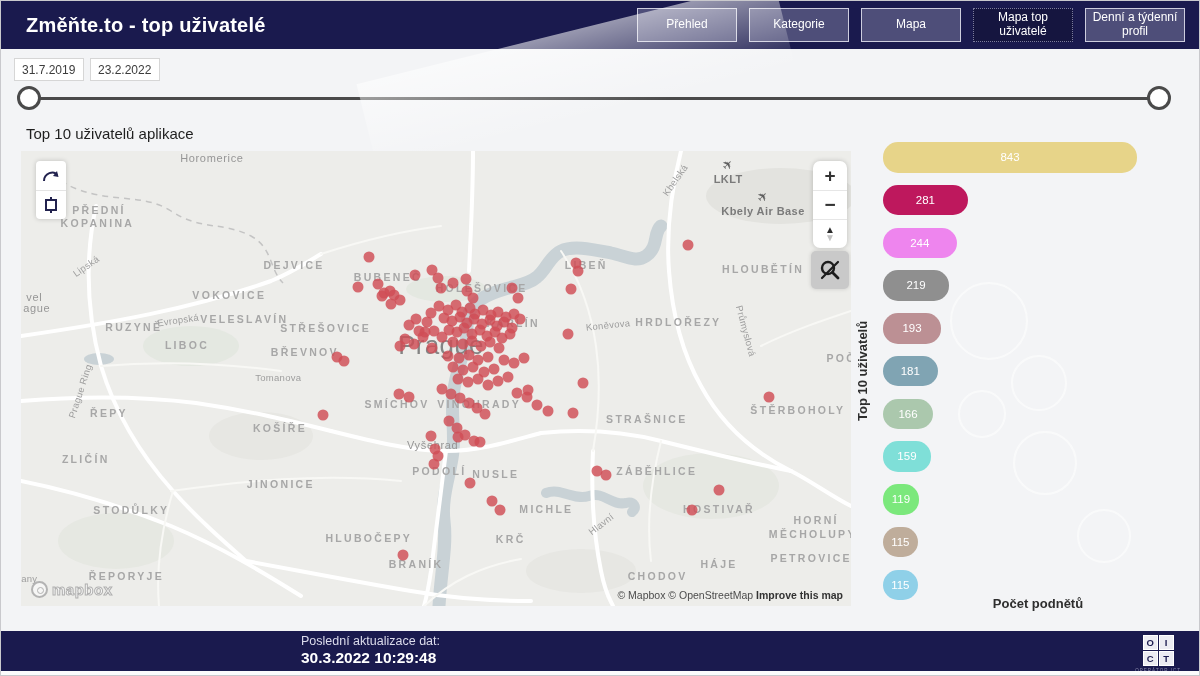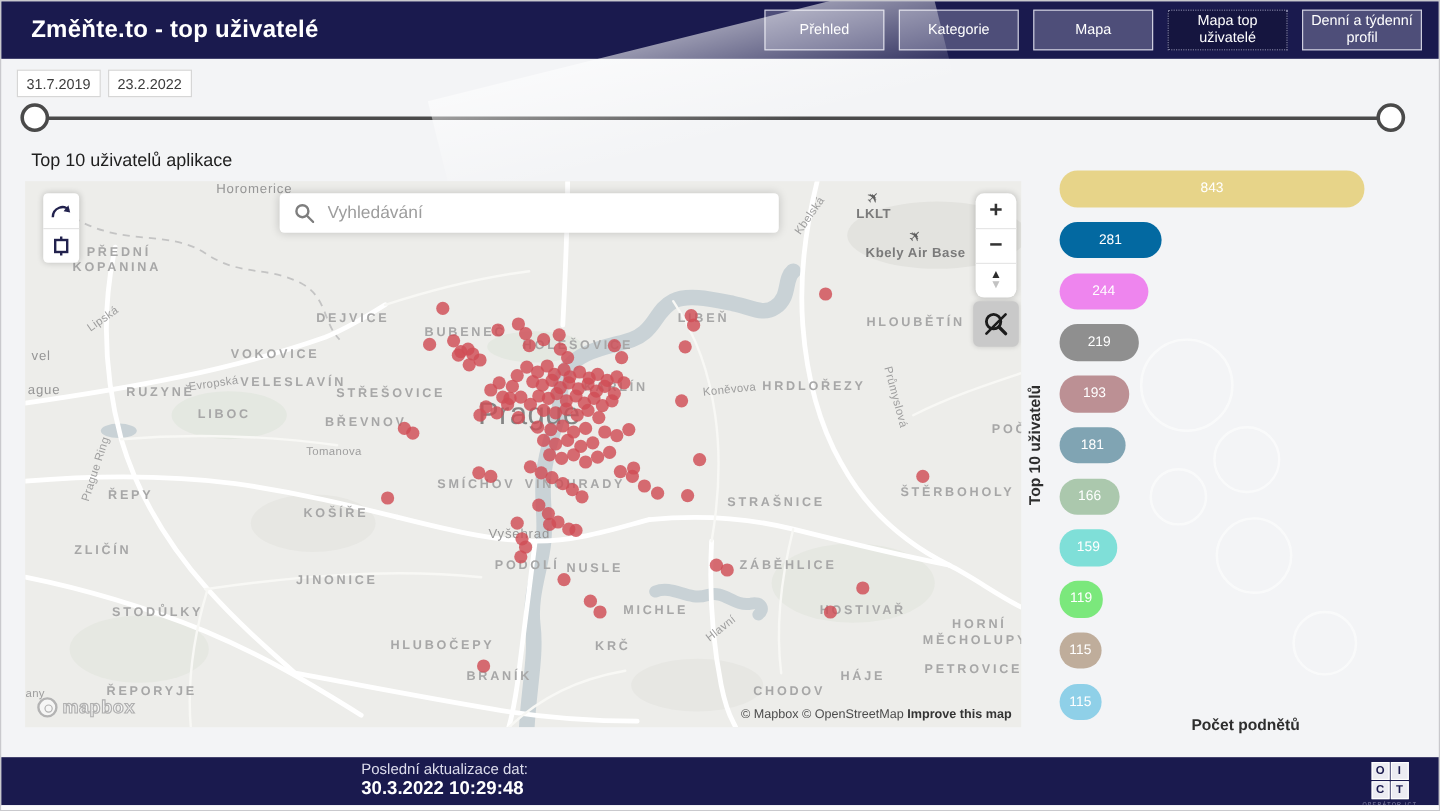--- a/index.html
+++ b/index.html
@@ -181,21 +181,21 @@
 
       <path d="M 40 30 C 80 55, 120 40, 150 60 C 180 80, 200 70, 230 85 C 252 97, 248 118, 262 132" fill="none" stroke="#c4c4c4" stroke-width="1.5" stroke-dasharray="6 5"></path>
     </svg>
 
     <div class="mlayer" id="maplabels">
         <div class="mlbl place" style="left: 23%; top: 1.5%;">Horomerice</div>
         <div class="mlbl district" style="left: 9.4%; top: 13%;">PŘEDNÍ</div>
         <div class="mlbl district" style="left: 9.2%; top: 15.8%;">KOPANINA</div>
         <div class="mlbl street" style="left: 7.8%; top: 25.3%; transform: translate(-50%, -50%) rotate(-35deg);">Lipská</div>
         <div class="mlbl place" style="left: 1.6%; top: 32%;">vel</div>
-        <div class="mlbl place" style="left: 1.9%; top: 34.5%; margin-top: 17px;">ague</div>
+        <div class="mlbl place" style="left: 1.9%; top: 34.5%;">ague</div>
         <div class="mlbl district" style="left: 32.9%; top: 25.1%;">DEJVICE</div>
         <div class="mlbl district" style="left: 44.2%; top: 27.7%;">BUBENEČ</div>
         <div class="mlbl district" style="left: 55.5%; top: 30.1%;">HOLEŠOVICE</div>
         <div class="mlbl district" style="left: 68.1%; top: 25.1%;">LIBEŇ</div>
         <div class="mlbl district" style="left: 89.4%; top: 25.9%;">HLOUBĚTÍN</div>
         <div class="mlbl district" style="left: 25.1%; top: 31.6%;">VOKOVICE</div>
         <div class="mlbl street" style="left: 18.9%; top: 37.1%; transform: translate(-50%, -50%) rotate(-8deg);">Evropská</div>
         <div class="mlbl district" style="left: 26.9%; top: 36.9%;">VELESLAVÍN</div>
         <div class="mlbl district" style="left: 36.7%; top: 38.9%;">STŘEŠOVICE</div>
         <div class="mlbl district" style="left: 11.3%; top: 38.7%; margin-left: 19px;">RUZYNĚ</div>
@@ -373,27 +373,20 @@
         <div class="dot" style="left: 66.5%; top: 57.6%; background: rgb(207, 77, 85);"></div>
         <div class="dot" style="left: 61.1%; top: 52.5%; background: rgb(207, 77, 85);"></div>
         <div class="dot" style="left: 69.4%; top: 70.3%; background: rgb(207, 77, 85);"></div>
         <div class="dot" style="left: 70.5%; top: 71.2%; background: rgb(207, 77, 85);"></div>
         <div class="dot" style="left: 80.8%; top: 78.9%; background: rgb(207, 77, 85);"></div>
         <div class="dot" style="left: 84.1%; top: 74.5%; background: rgb(207, 77, 85);"></div>
         <div class="dot" style="left: 90.1%; top: 54.1%; background: rgb(207, 77, 85);"></div>
         <div class="dot" style="left: 46%; top: 88.8%; background: rgb(207, 77, 85);"></div>
       </div>
 
-    <div class="searchbox">
-      <svg width="17" height="17" viewBox="0 0 17 17">
-        <circle cx="7" cy="7" r="5" fill="none" stroke="#7e7e7e" stroke-width="2"></circle>
-        <line x1="11" y1="11" x2="16" y2="16" stroke="#7e7e7e" stroke-width="2" stroke-linecap="round"></line>
-      </svg>
-      <input placeholder="Vyhledávání" style="">
-    </div>
 
     <div class="drawctl">
       <div class="drawbtn">
         <svg width="18" height="16" viewBox="0 0 18 16">
           <path d="M2 13 C 2 5, 12 2, 15 7" fill="none" stroke="#22224e" stroke-width="2"></path>
           <path d="M15 3 L16.5 9 L11 8 Z" fill="#22224e"></path>
         </svg>
       </div>
       <div class="drawbtn">
         <svg width="18" height="18" viewBox="0 0 18 18">
@@ -429,21 +422,21 @@
       <span>© OpenStreetMap</span>
       <span class="bold">Improve this map</span>
     </div>
   </div>
 
   <div class="ylab">Top 10 uživatelů</div>
   <div class="bars" id="bars">
       <div class="bar" style="top: 0px; width: 100%; background: rgb(231, 212, 137);">
         <span style="color: rgb(255, 255, 255);">843</span>
       </div>
-      <div class="bar" style="top: 42.75px; width: 33.3333%; background: #0369a1;">
+      <div class="bar" style="top: 42.75px; width: 33.3333%; background: #be185d;">
         <span style="color: rgb(255, 255, 255);">281</span>
       </div>
       <div class="bar" style="top: 85.5px; width: 28.9442%; background: rgb(238, 133, 238);">
         <span style="color: rgb(255, 255, 255);">244</span>
       </div>
       <div class="bar" style="top: 128.25px; width: 25.9786%; background: rgb(143, 143, 143);">
         <span style="color: rgb(255, 255, 255);">219</span>
       </div>
       <div class="bar" style="top: 171px; width: 22.8944%; background: rgb(188, 144, 148);">
         <span style="color: rgb(255, 255, 255);">193</span>

